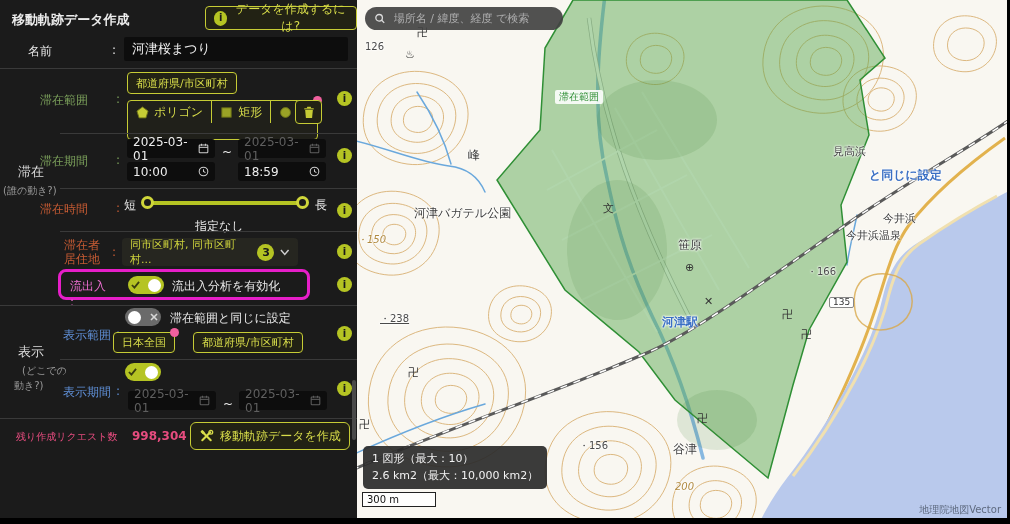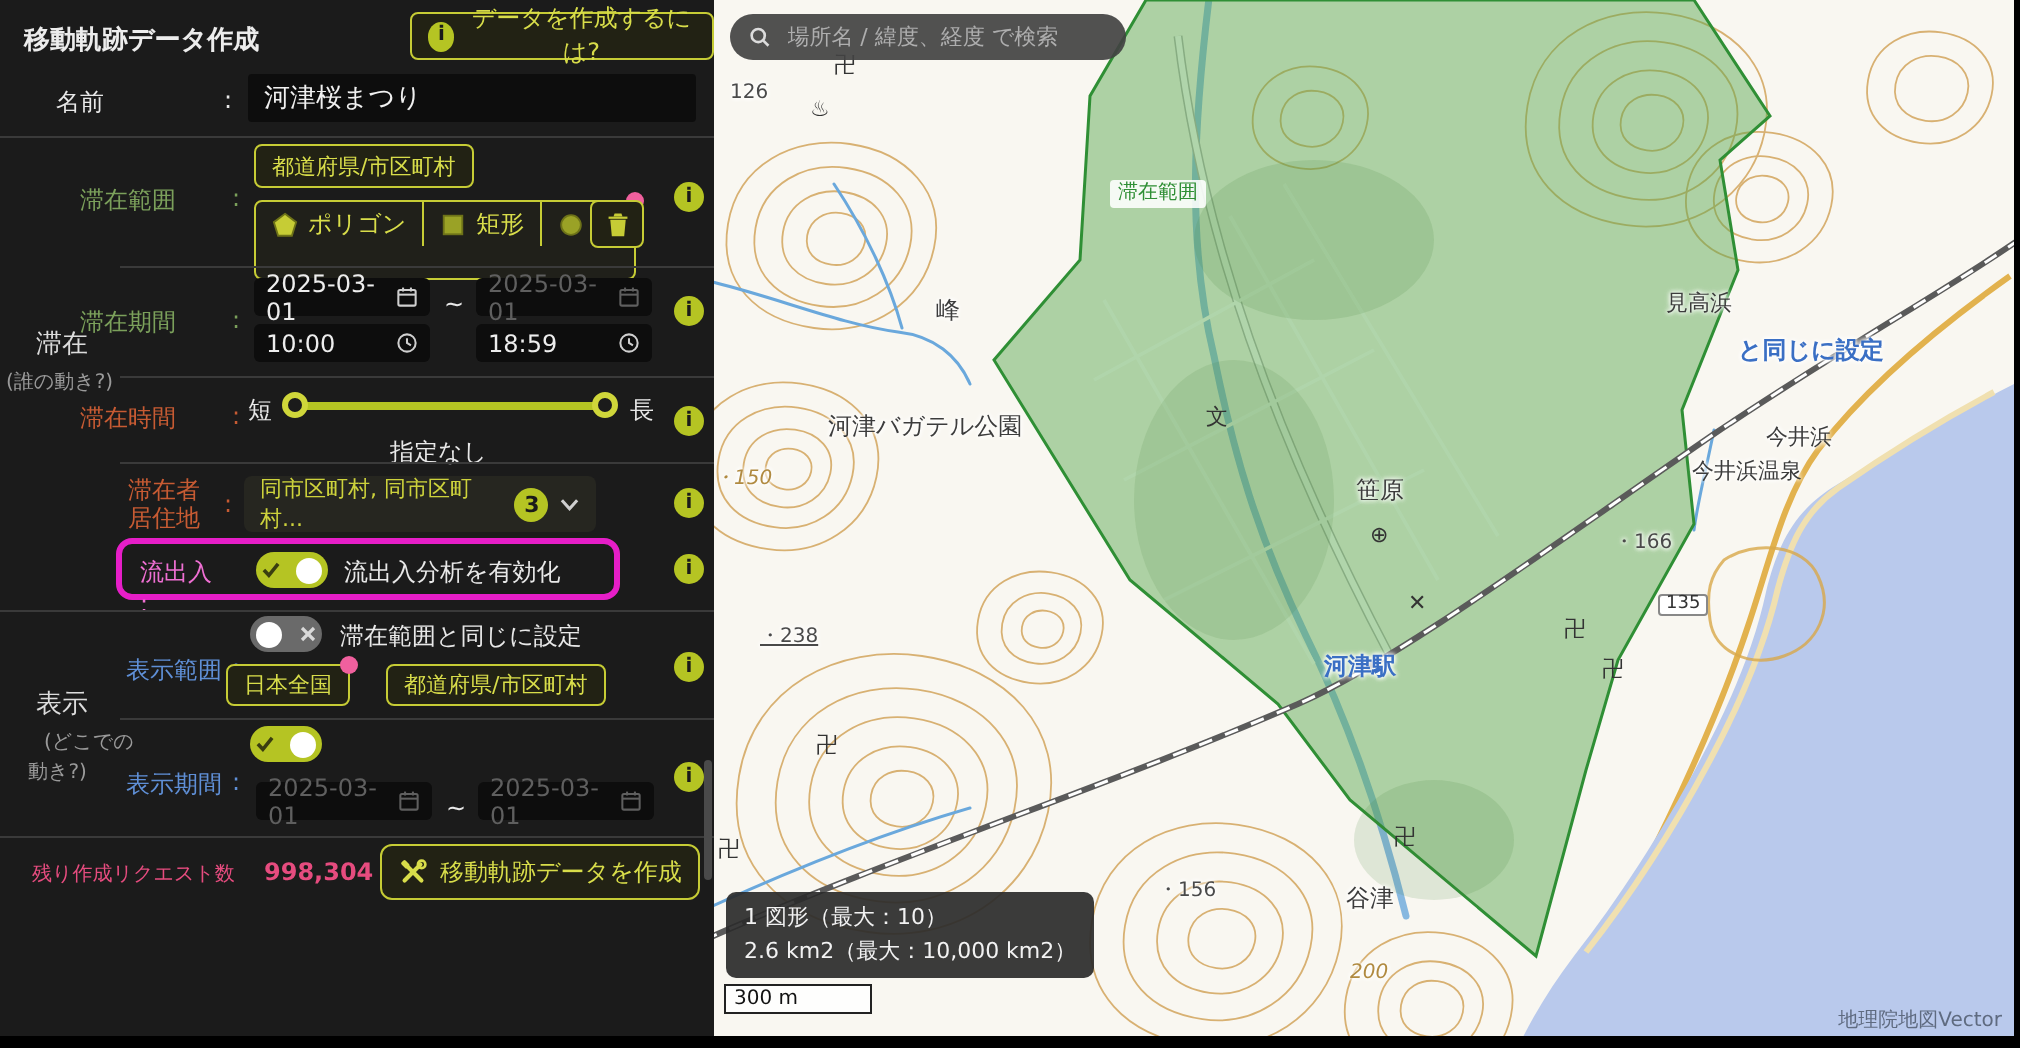--- a/index.html
+++ b/index.html
@@ -393,21 +393,21 @@
     <div class="map-label elev" style="left:8px;top:42px;">126</div>
     <div class="map-label sym" style="left:60px;top:27px;">卍</div>
     <div class="map-label sym" style="left:48px;top:49px;">♨</div>
     <div class="map-label place" style="left:111px;top:149px;">峰</div>
     <div class="map-label contour-lbl" style="left:0px;top:235px;">・150</div>
     <div class="map-label place" style="left:57px;top:207px;">河津バガテル公園</div>
     <div class="map-label elev" style="left:23px;top:314px;text-decoration:underline;">・238</div>
     <div class="map-label sym" style="left:51px;top:367px;">卍</div>
     <div class="map-label sym" style="left:2px;top:419px;">卍</div>
     <div class="map-label place" style="left:321px;top:239px;">笹原</div>
-    <div class="map-label station" style="left:305px;top:316px;margin-top:11px;">河津駅</div>
+    <div class="map-label station" style="left:305px;top:316px;">河津駅</div>
     <div class="map-label sym" style="left:246px;top:203px;">文</div>
     <div class="map-label sym" style="left:347px;top:296px;">✕</div>
     <div class="map-label sym" style="left:328px;top:262px;">⊕</div>
     <div class="map-label sym" style="left:425px;top:309px;">卍</div>
     <div class="map-label sym" style="left:444px;top:329px;">卍</div>
     <div class="map-label sym" style="left:340px;top:413px;">卍</div>
     <div class="map-label place small" style="left:476px;top:146px;">見高浜</div>
     <div class="map-label station" style="left:512px;top:169px;">と同じに設定</div>
     <div class="map-label place small" style="left:526px;top:213px;">今井浜</div>
     <div class="map-label place small" style="left:489px;top:230px;">今井浜温泉</div>

